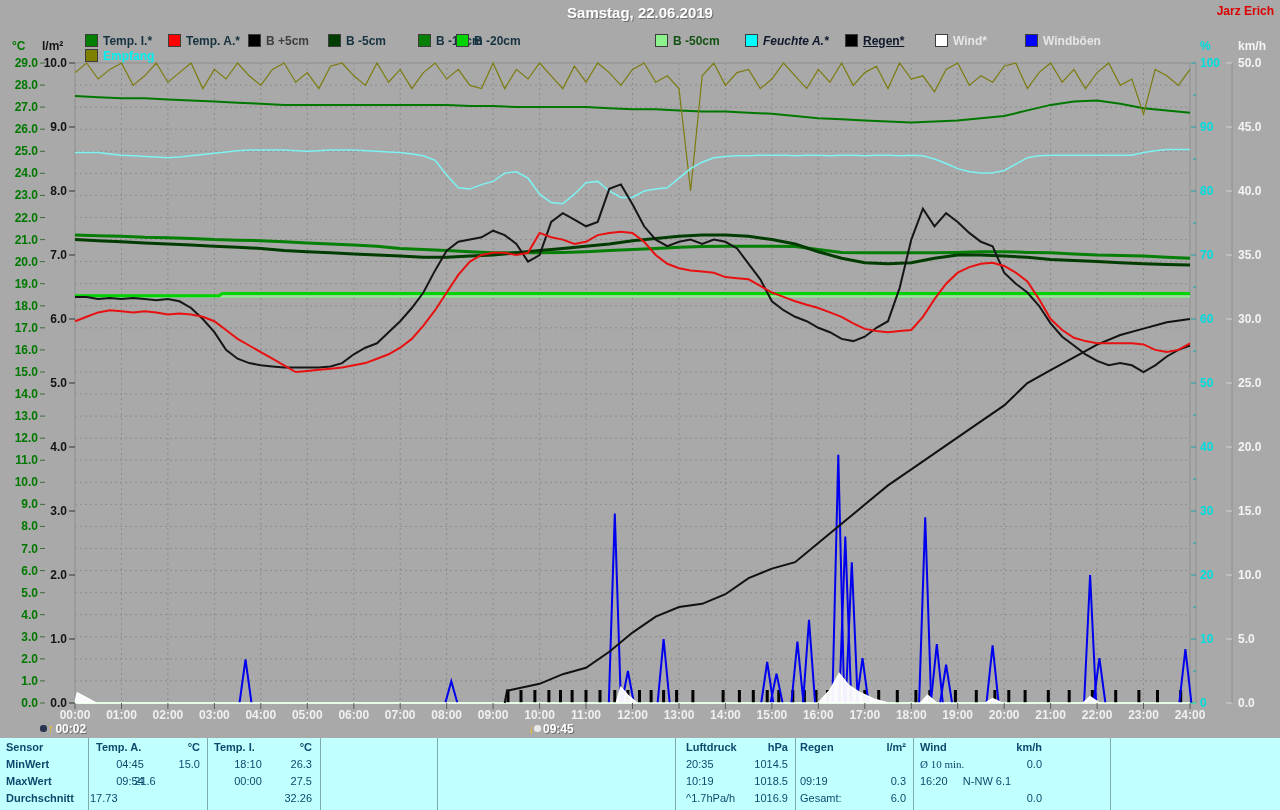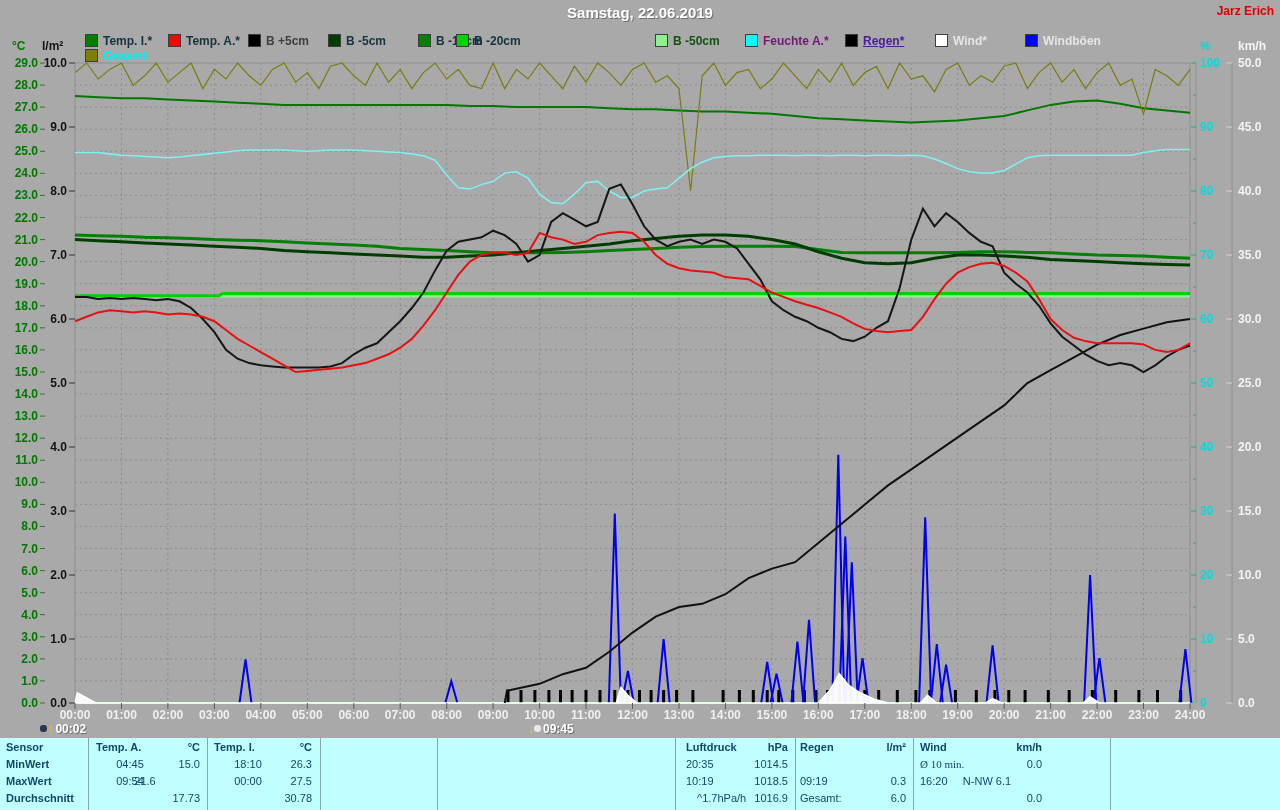--- a/index.html
+++ b/index.html
@@ -38,27 +38,27 @@
 <div class="abs axis-title" id="axis-title-wind">km/h</div>
 
 <div id="legend-row-1">
     <div class="legend-item" style="position: absolute; left: 85px; top: 31px;"><span class="legend-swatch" style="background: rgb(0, 128, 0);"></span><span class="legend-label" style="color: rgb(21, 50, 63);">Temp. I.*</span></div>
     <div class="legend-item" style="position: absolute; left: 168px; top: 31px;"><span class="legend-swatch" style="background: rgb(255, 0, 0);"></span><span class="legend-label" style="color: rgb(21, 50, 63);">Temp. A.*</span></div>
     <div class="legend-item" style="position: absolute; left: 248px; top: 31px;"><span class="legend-swatch" style="background: rgb(0, 0, 0);"></span><span class="legend-label" style="color: #404040;">B +5cm</span></div>
     <div class="legend-item" style="position: absolute; left: 328px; top: 31px;"><span class="legend-swatch" style="background: rgb(1, 60, 1);"></span><span class="legend-label" style="color: rgb(21, 50, 63);">B -5cm</span></div>
     <div class="legend-item" style="position: absolute; left: 418px; top: 31px;"><span class="legend-swatch" style="background: rgb(6, 127, 6);"></span><span class="legend-label" style="color: rgb(21, 50, 63);">B -10cm</span></div>
     <div class="legend-item" style="position: absolute; left: 456px; top: 31px;"><span class="legend-swatch" style="background: rgb(0, 212, 0);"></span><span class="legend-label" style="color: rgb(21, 50, 63);">B -20cm</span></div>
     <div class="legend-item" style="position: absolute; left: 655px; top: 31px;"><span class="legend-swatch" style="background: rgb(141, 241, 141);"></span><span class="legend-label" style="color: rgb(20, 82, 20);">B -50cm</span></div>
-    <div class="legend-item" style="position: absolute; left: 745px; top: 31px;"><span class="legend-swatch" style="background: rgb(0, 255, 255);"></span><span class="legend-label" style="color: #701a75;">Feuchte A.*</span></div>
-    <div class="legend-item" style="position: absolute; left: 845px; top: 31px;"><span class="legend-swatch" style="background: rgb(0, 0, 0);"></span><span class="legend-label" style="color: #4c1d95; text-decoration: underline;">Regen*</span></div>
+    <div class="legend-item" style="position: absolute; left: 745px; top: 31px;"><span class="legend-swatch" style="background: rgb(0, 255, 255);"></span><span class="legend-label" style="color: #0f172a; font-style: italic;">Feuchte A.*</span></div>
+    <div class="legend-item" style="position: absolute; left: 845px; top: 31px;"><span class="legend-swatch" style="background: rgb(0, 0, 0);"></span><span class="legend-label" style="color: #0f172a; text-decoration: underline;">Regen*</span></div>
     <div class="legend-item" style="position: absolute; left: 935px; top: 31px;"><span class="legend-swatch" style="background: rgb(255, 255, 255);"></span><span class="legend-label" style="color: rgb(230, 230, 230);">Wind*</span></div>
     <div class="legend-item" style="position: absolute; left: 1025px; top: 31px;"><span class="legend-swatch" style="background: rgb(0, 0, 255);"></span><span class="legend-label" style="color: rgb(230, 230, 230);">Windböen</span></div>
   </div>
 <div id="legend-row-2">
-    <div class="legend-item" style="position: absolute; left: 85px; top: 46px;"><span class="legend-swatch" style="background: rgb(128, 128, 0);"></span><span class="legend-label" style="color: rgb(0, 240, 240);">Gesamt</span></div>
+    <div class="legend-item" style="position: absolute; left: 85px; top: 46px;"><span class="legend-swatch" style="background: rgb(128, 128, 0);"></span><span class="legend-label" style="color: rgb(0, 240, 240);">Empfang</span></div>
   </div>
 
 <svg id="chart-svg" width="1280" height="738" viewBox="0 0 1280 738" style="position: absolute; left: 0px; top: 0px;">
     <line x1="121.5" y1="63" x2="121.5" y2="703" stroke="#8d8d8d" stroke-dasharray="2,3"></line>
     <line x1="167.9" y1="63" x2="167.9" y2="703" stroke="#8d8d8d" stroke-dasharray="2,3"></line>
     <line x1="214.4" y1="63" x2="214.4" y2="703" stroke="#8d8d8d" stroke-dasharray="2,3"></line>
     <line x1="260.8" y1="63" x2="260.8" y2="703" stroke="#8d8d8d" stroke-dasharray="2,3"></line>
     <line x1="307.3" y1="63" x2="307.3" y2="703" stroke="#8d8d8d" stroke-dasharray="2,3"></line>
     <line x1="353.8" y1="63" x2="353.8" y2="703" stroke="#8d8d8d" stroke-dasharray="2,3"></line>
     <line x1="400.2" y1="63" x2="400.2" y2="703" stroke="#8d8d8d" stroke-dasharray="2,3"></line>
@@ -392,35 +392,35 @@
     <div class="tcell tbold" style="left: 6px; top: 741px;">Sensor</div>
     <div class="tcell tbold" style="left: 6px; top: 758px;">MinWert</div>
     <div class="tcell tbold" style="left: 6px; top: 775px;">MaxWert</div>
     <div class="tcell tbold" style="left: 6px; top: 792px;">Durchschnitt</div>
     <div class="tcell tbold" style="left: 96px; top: 741px;">Temp. A.</div>
     <div class="tcell tbold" style="left: 120px; top: 741px; width: 80px; text-align: right;">°C</div>
     <div class="tcell" style="left: 96px; top: 758px; width: 68px; text-align: center;">04:45</div>
     <div class="tcell" style="left: 90px; top: 758px; width: 110px; text-align: right;">15.0</div>
     <div class="tcell" style="left: 96px; top: 775px; width: 68px; text-align: center;">09:54</div>
     <div class="tcell" style="left: 90px; top: 775px; width: 110px; text-align: center;">21.6</div>
-    <div class="tcell" style="left: 90px; top: 792px; width: 110px; text-align: right;">17.73</div>
+    <div class="tcell" style="left: 90px; top: 792px; width: 110px; ">17.73</div>
     <div class="tcell tbold" style="left: 214px; top: 741px;">Temp. I.</div>
     <div class="tcell tbold" style="left: 232px; top: 741px; width: 80px; text-align: right;">°C</div>
     <div class="tcell" style="left: 214px; top: 758px; width: 68px; text-align: center;">18:10</div>
     <div class="tcell" style="left: 202px; top: 758px; width: 110px; text-align: right;">26.3</div>
     <div class="tcell" style="left: 214px; top: 775px; width: 68px; text-align: center;">00:00</div>
     <div class="tcell" style="left: 202px; top: 775px; width: 110px; text-align: right;">27.5</div>
-    <div class="tcell" style="left: 202px; top: 792px; width: 110px; text-align: right;">30.78</div>
+    <div class="tcell" style="left: 202px; top: 792px; width: 110px; text-align: right;">32.26</div>
     <div class="tcell tbold" style="left: 686px; top: 741px;">Luftdruck</div>
     <div class="tcell tbold" style="left: 708px; top: 741px; width: 80px; text-align: right;">hPa</div>
     <div class="tcell" style="left: 686px; top: 758px; width: 92px;">20:35</div>
     <div class="tcell" style="left: 678px; top: 758px; width: 110px; text-align: right;">1014.5</div>
     <div class="tcell" style="left: 686px; top: 775px; width: 92px;">10:19</div>
     <div class="tcell" style="left: 678px; top: 775px; width: 110px; text-align: right;">1018.5</div>
-    <div class="tcell" style="left: 686px; top: 792px; width: 92px; margin-left: 11px;">^1.7hPa/h</div>
+    <div class="tcell" style="left: 686px; top: 792px; width: 92px;">^1.7hPa/h</div>
     <div class="tcell" style="left: 678px; top: 792px; width: 110px; text-align: right;">1016.9</div>
     <div class="tcell tbold" style="left: 800px; top: 741px;">Regen</div>
     <div class="tcell tbold" style="left: 826px; top: 741px; width: 80px; text-align: right;">l/m²</div>
     <div class="tcell" style="left: 800px; top: 775px; width: 92px;">09:19</div>
     <div class="tcell" style="left: 796px; top: 775px; width: 110px; text-align: right;">0.3</div>
     <div class="tcell" style="left: 800px; top: 792px; width: 92px;">Gesamt:</div>
     <div class="tcell" style="left: 796px; top: 792px; width: 110px; text-align: right;">6.0</div>
     <div class="tcell tbold" style="left: 920px; top: 741px;">Wind</div>
     <div class="tcell tbold" style="left: 962px; top: 741px; width: 80px; text-align: right;">km/h</div>
     <div class="tcell" style="left: 920px; top: 758px; width: 95px; font-family: Liberation Serif, serif;">Ø 10 min.</div>

